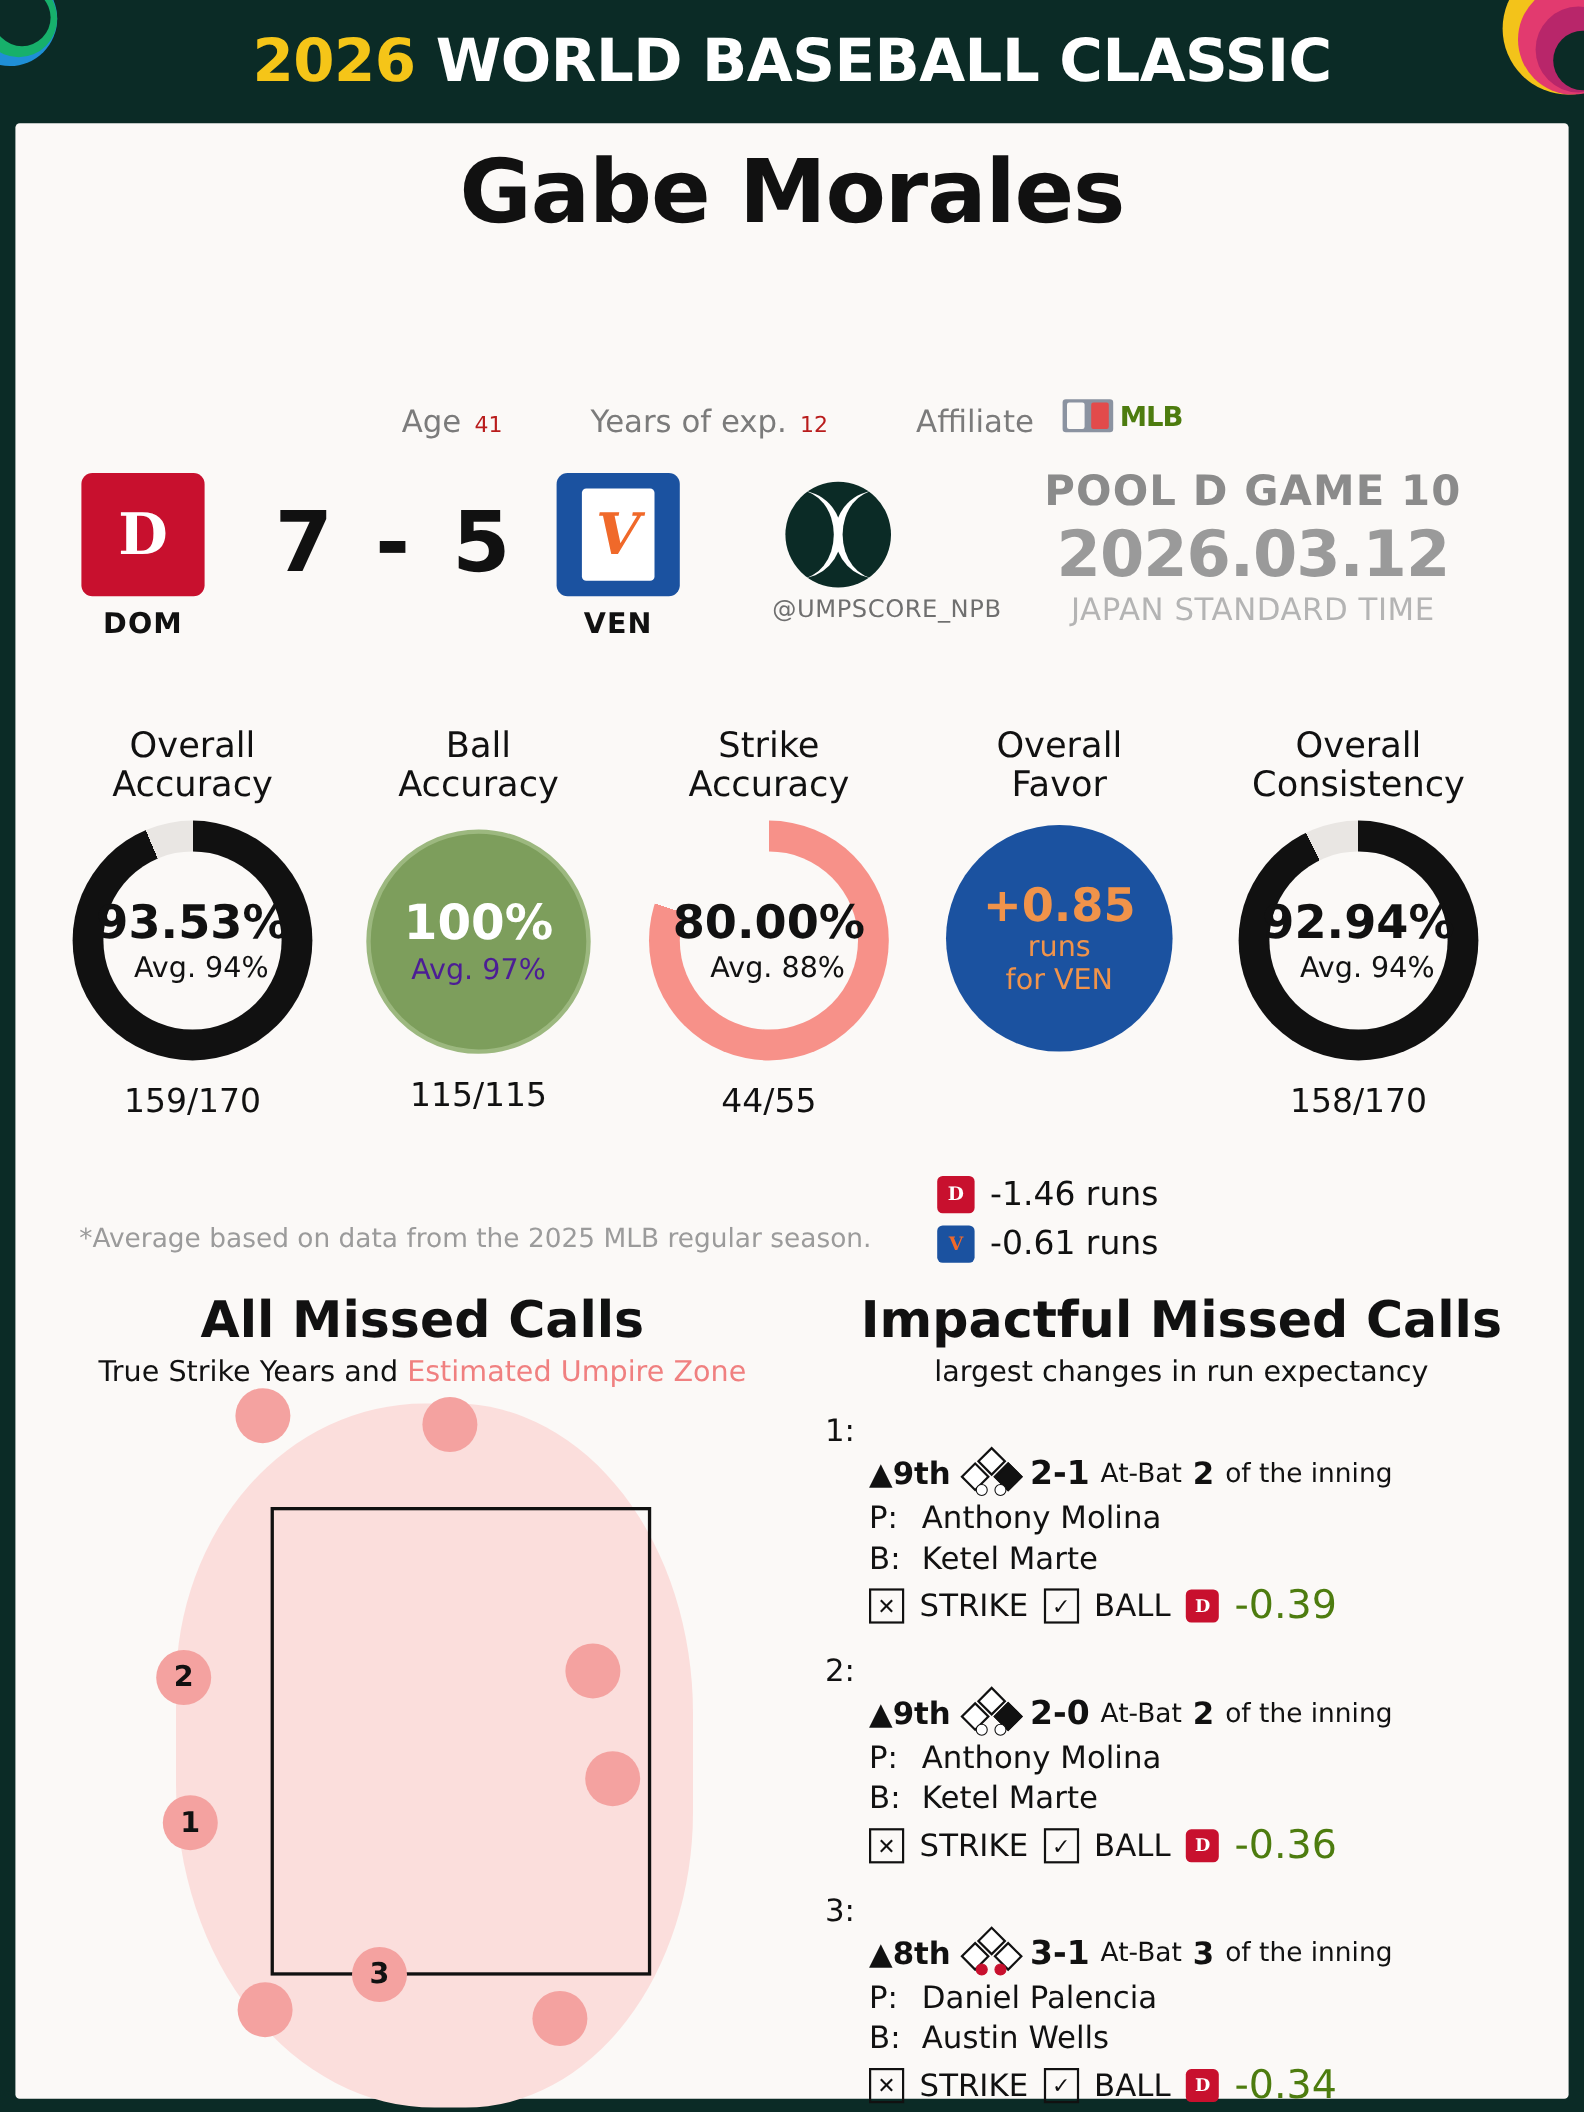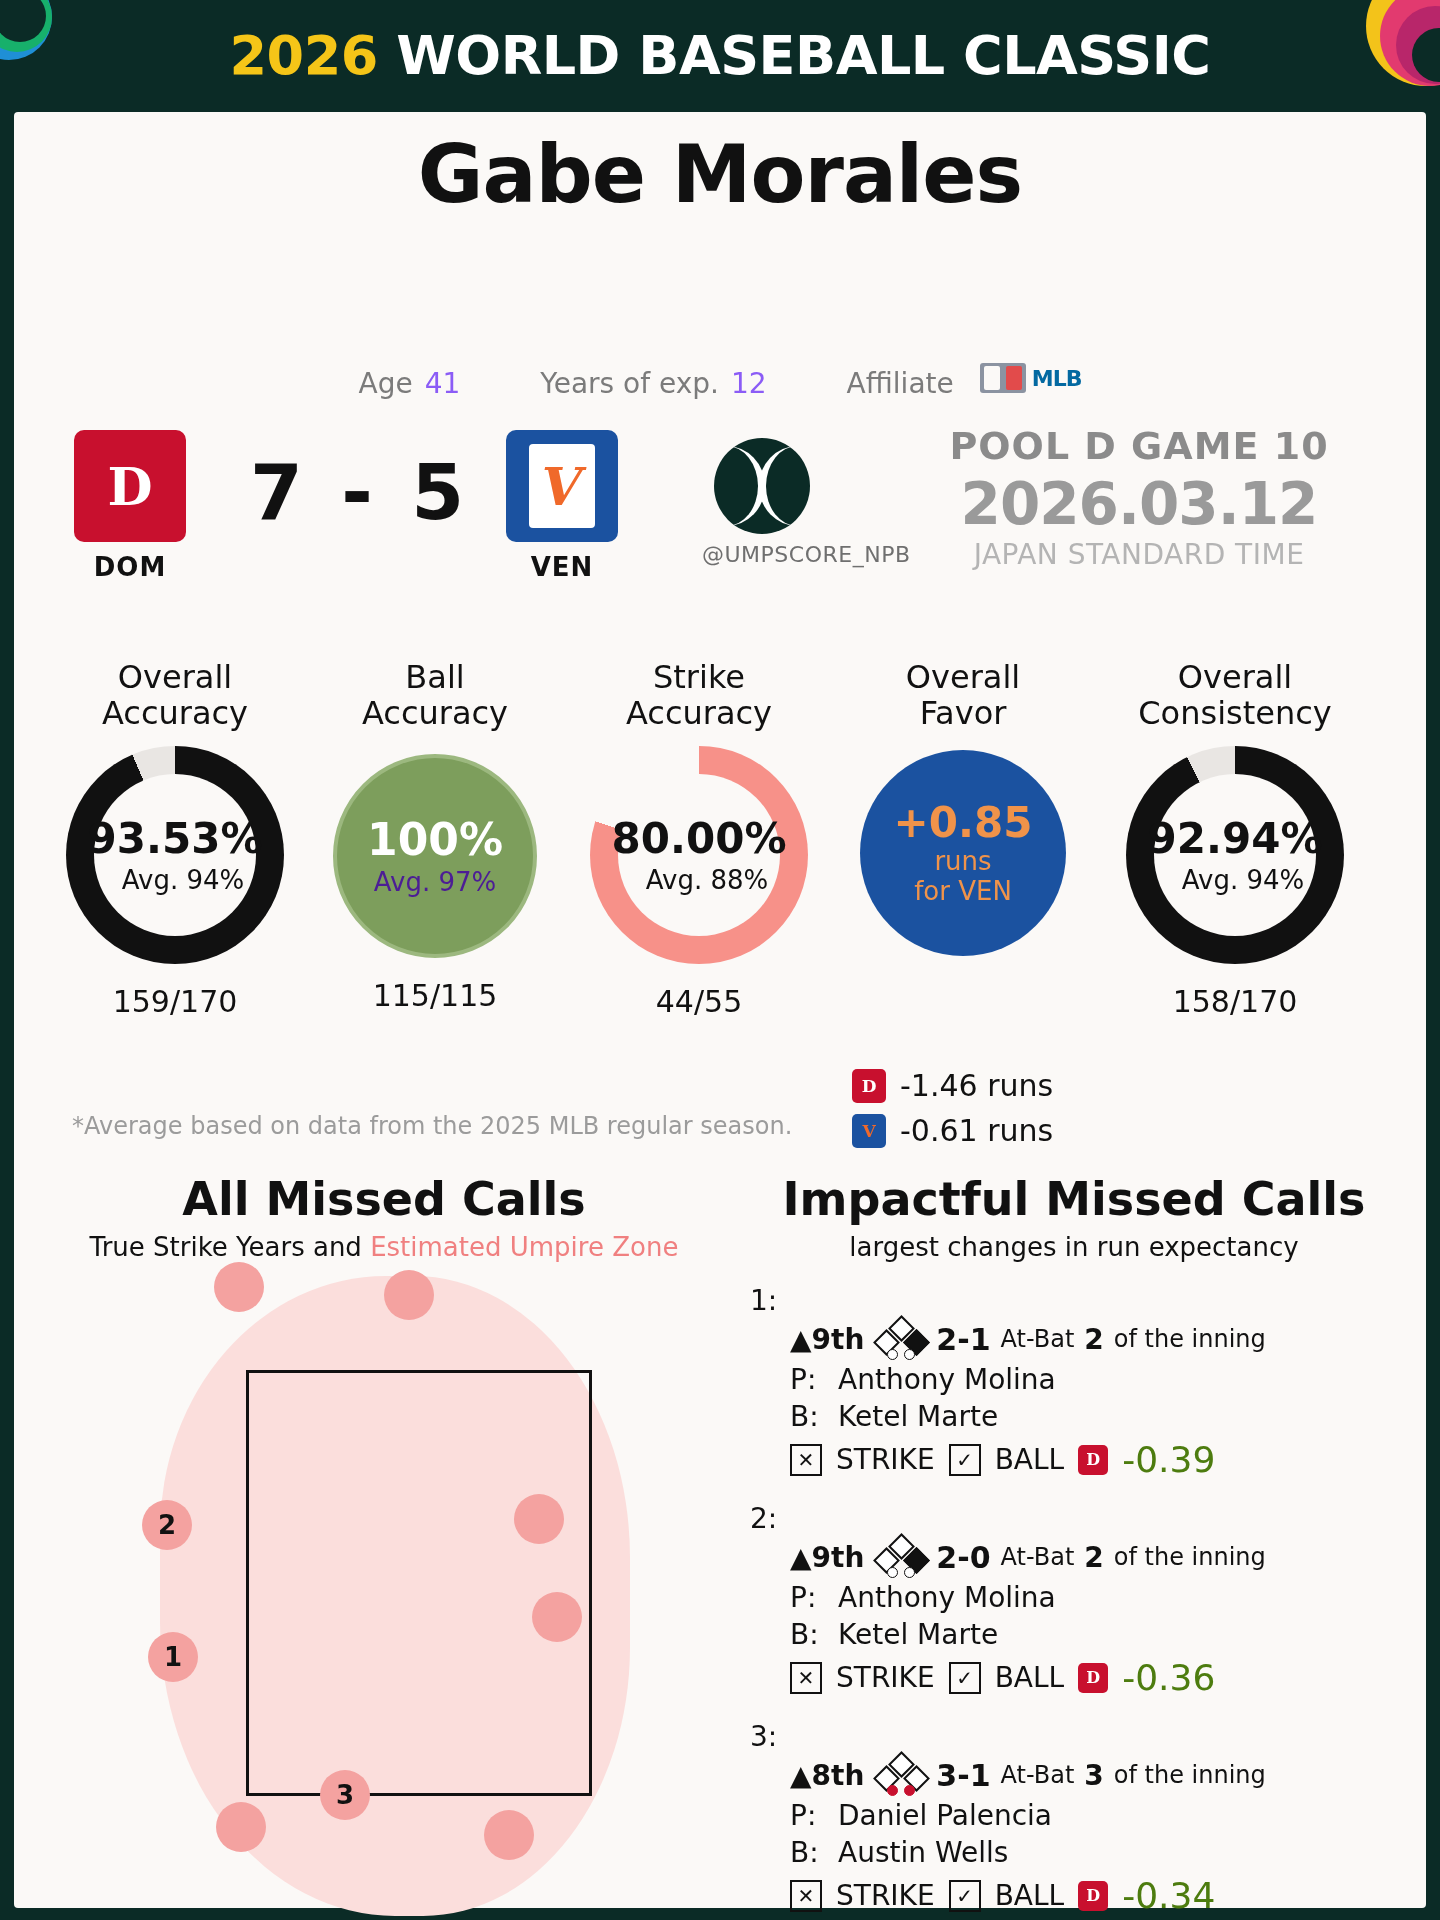--- a/index.html
+++ b/index.html
@@ -44,30 +44,30 @@
     position:absolute;left:0;top:16px;width:1412px;text-align:center;
     font-size:80px;font-weight:bold;color:#111;letter-spacing:-1px;
   }
 
   .meta{
     position:absolute;left:0;top:248px;width:1412px;height:40px;
     display:flex;align-items:flex-end;justify-content:center;gap:80px;
   }
   .meta-item{display:flex;align-items:baseline;gap:12px;}
   .meta-label{font-size:28px;color:#7b7b7b;}
-  .meta-value{font-size:28px;color:#8b5cf6;}
+  .meta-value{font-size:20px;color:#b91c1c;}
   .mlb-logo{
     display:inline-flex;align-items:center;gap:6px;margin-left:14px;
   }
   .mlb-mark{
     width:46px;height:30px;background:#8b93a1;border-radius:3px;position:relative;overflow:hidden;
   }
   .mlb-mark:before{content:"";position:absolute;left:4px;top:3px;width:16px;height:24px;background:#fbf9f7;border-radius:2px;}
   .mlb-mark:after{content:"";position:absolute;right:4px;top:3px;width:16px;height:24px;background:#e24b4b;border-radius:2px;}
-  .mlb-text{font-size:22px;font-weight:bold;color:#0369a1;letter-spacing:-1px;}
+  .mlb-text{font-size:25px;font-weight:bold;color:#4d7c0f;letter-spacing:-1px;}
 
   
   .scorerow{position:absolute;left:0;top:318px;width:1412px;height:180px;}
   .team{position:absolute;text-align:center;}
   .team-logo{width:112px;height:112px;border-radius:10px;display:flex;align-items:center;justify-content:center;
     font-size:52px;font-weight:bold;color:#fff;font-family:"DejaVu Serif", serif;}
   .team-abbr{margin-top:10px;font-size:26px;color:#111;font-weight:bold;letter-spacing:1px;}
   .dom{left:60px;top:0;}
   .dom .team-logo{background:#c8102e;}
   .ven{left:492px;top:0;}

